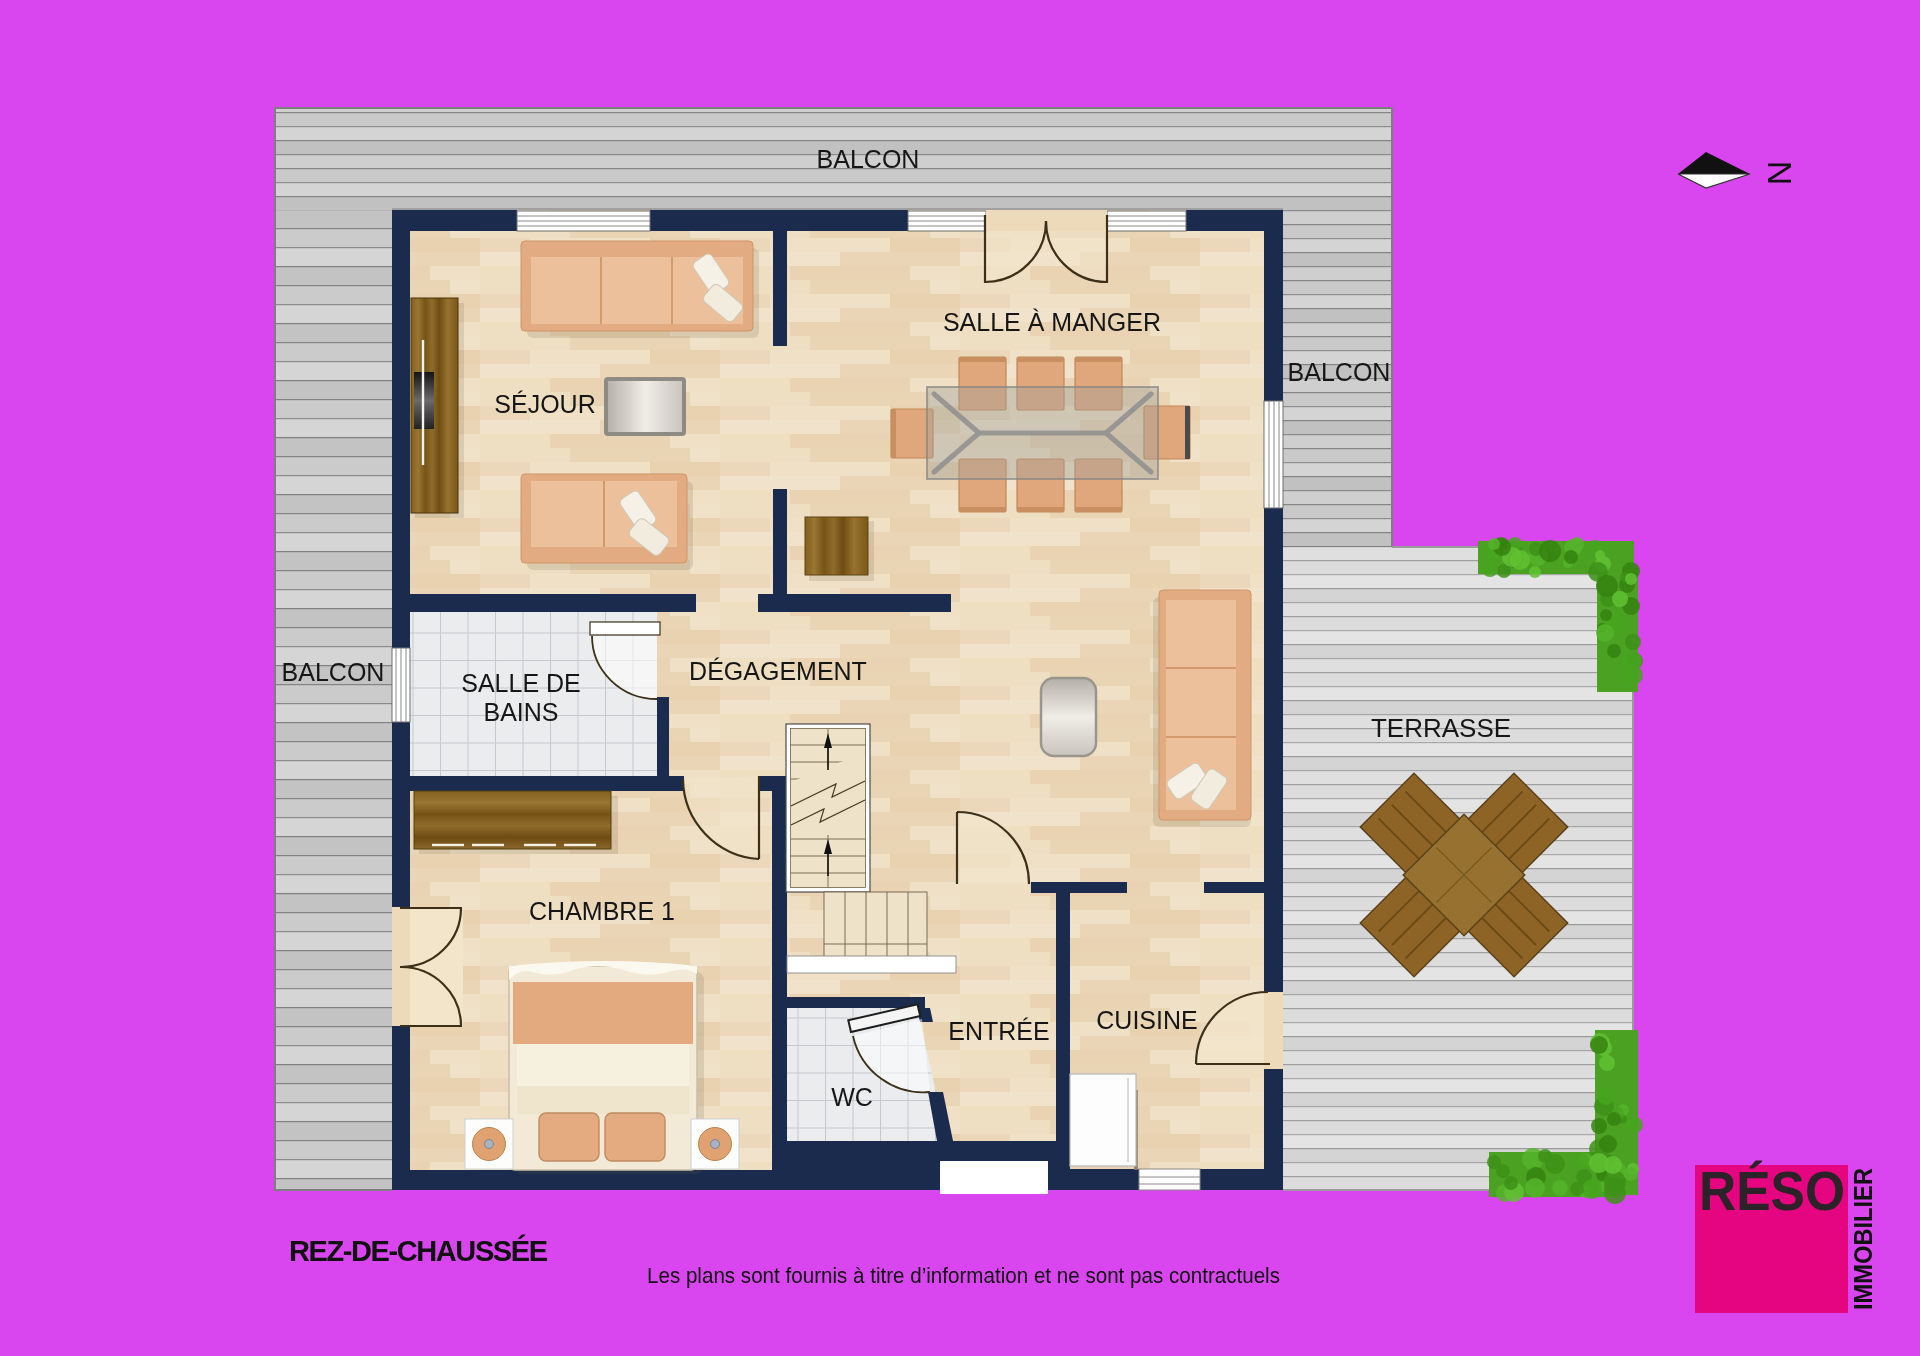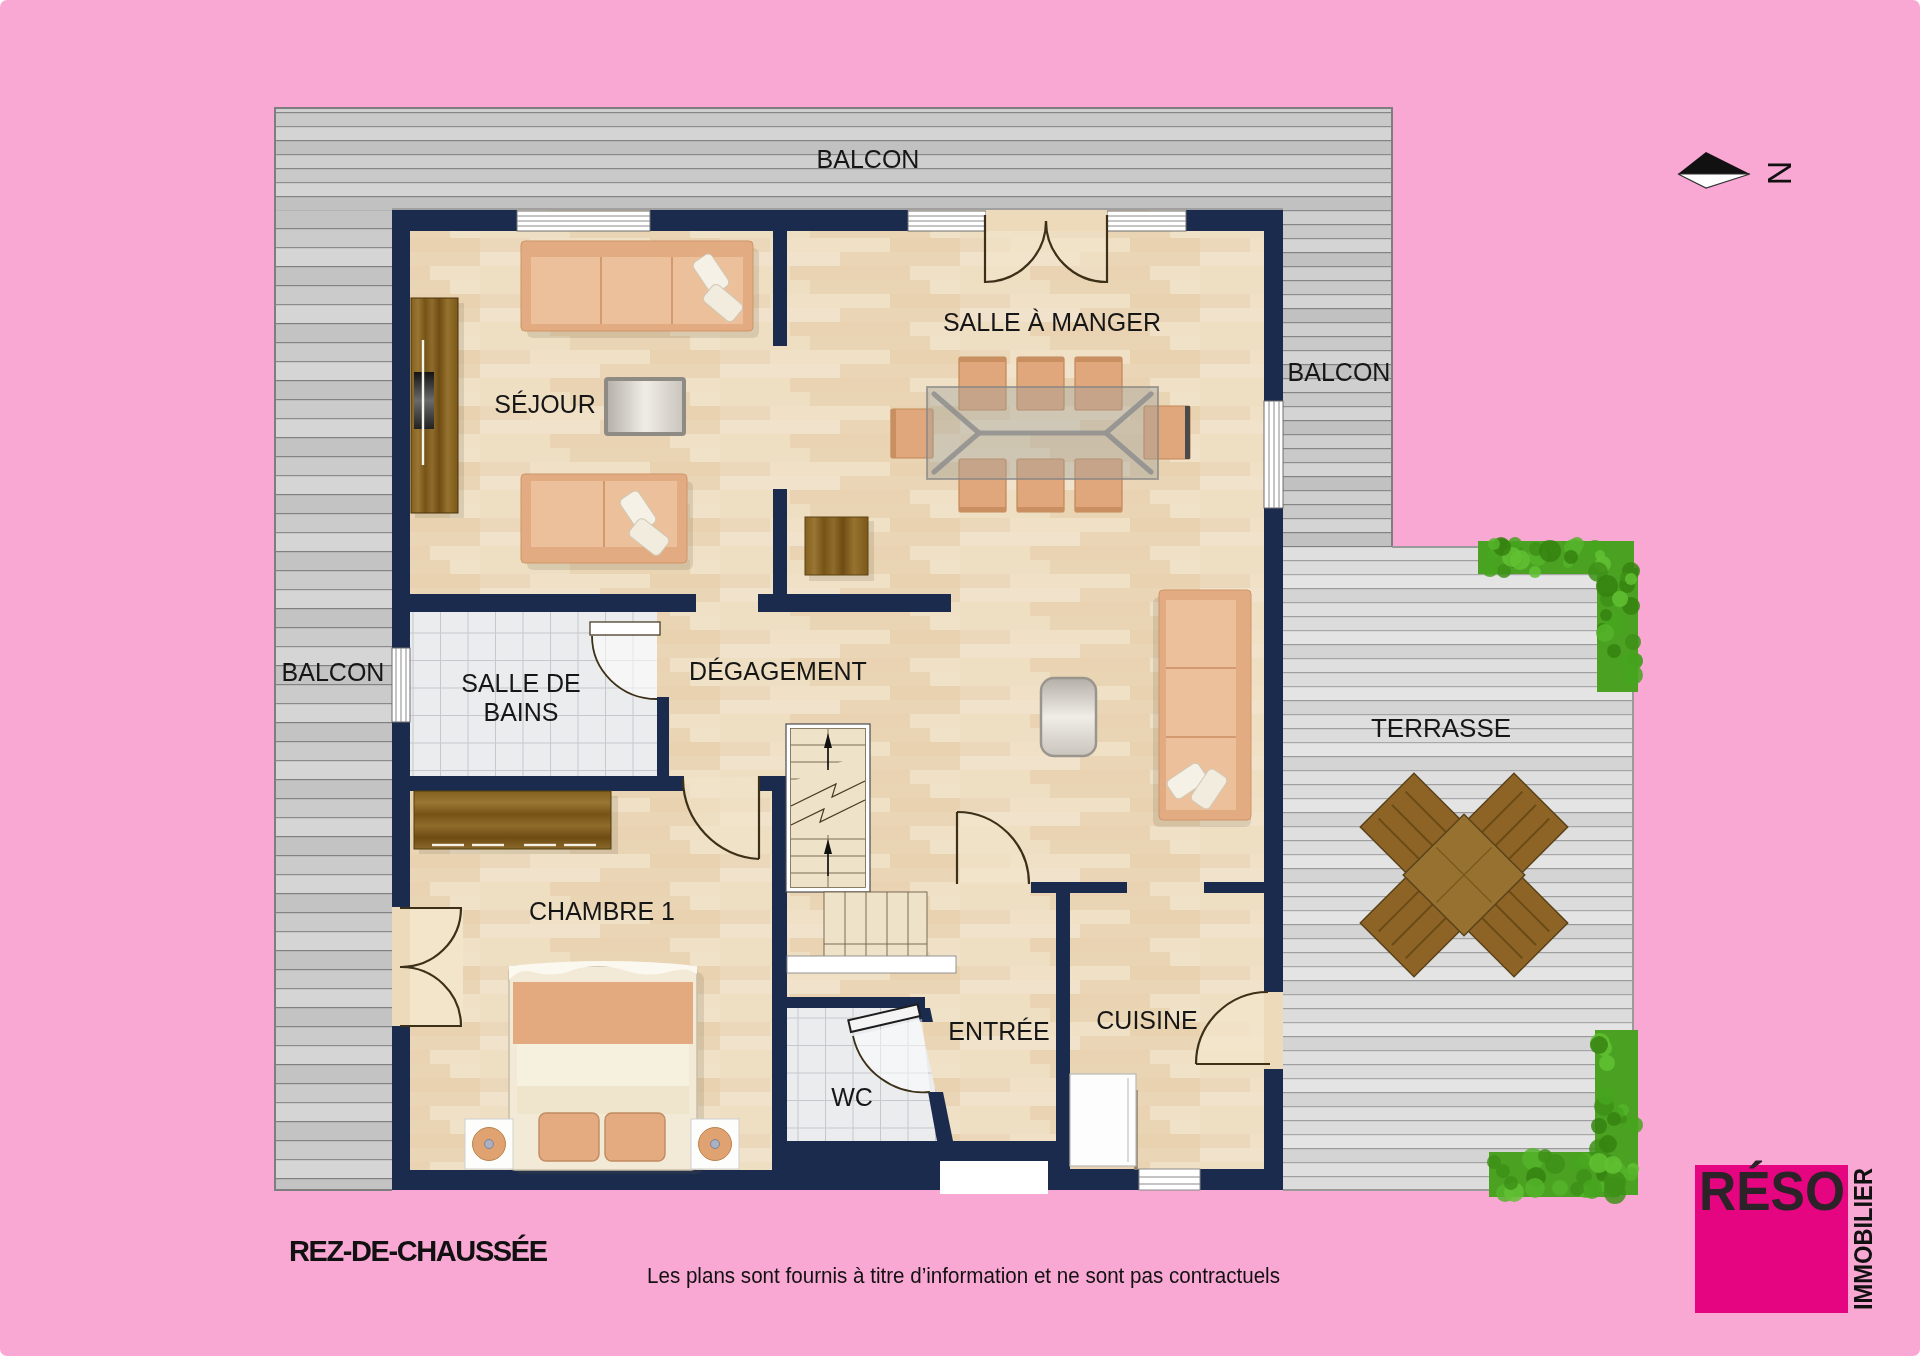--- a/index.html
+++ b/index.html
@@ -1,17 +1,17 @@
 <!DOCTYPE html>
 <html><head>
 <meta charset="utf-8">
 <style>
   html,body{margin:0;padding:0;background:#ffffff;}
-  .page{position:relative;width:1920px;height:1356px;background:#f9a8d4;overflow:hidden;
-        font-family:"Liberation Sans", sans-serif;border-radius:7px;}
+  .page{position:relative;width:1920px;height:1356px;background:#d946ef;overflow:hidden;
+        font-family:"Liberation Sans", sans-serif;}
   svg{position:absolute;left:0;top:0;}
   text{font-family:"Liberation Sans", sans-serif;}
 </style>
 </head>
 <body>
 <div class="page">
 <svg width="1920" height="1356" viewBox="0 0 1920 1356">
 <defs>
 
   <pattern id="deckB" width="120" height="56" patternUnits="userSpaceOnUse">

